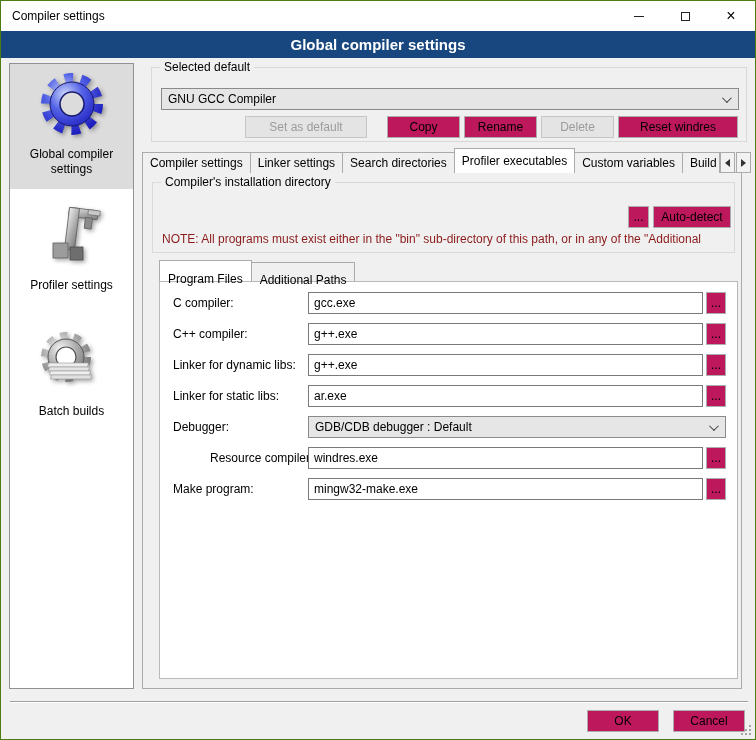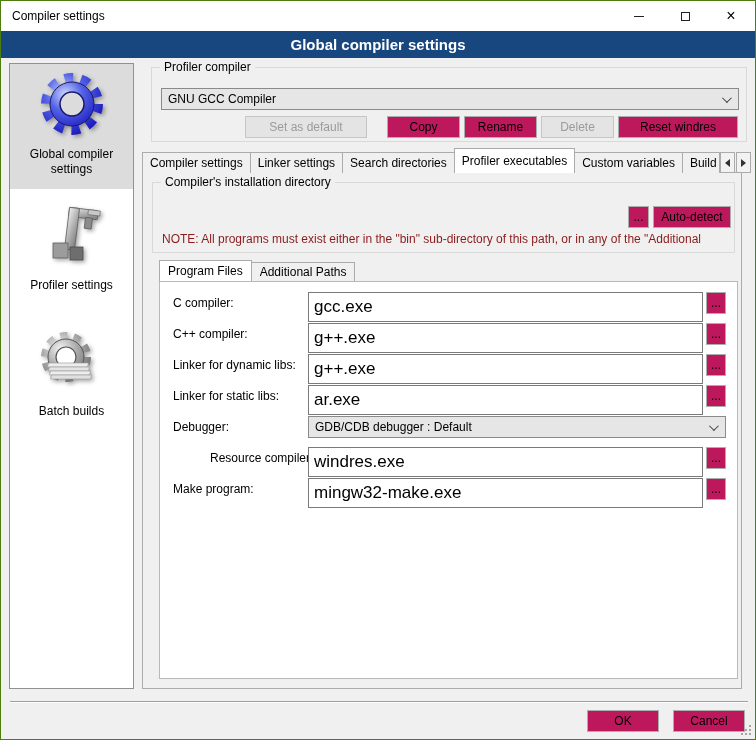--- a/index.html
+++ b/index.html
@@ -92,33 +92,33 @@
     background:#FFFFFF; border:1px solid #0066CC; overflow:hidden;
   }
   .dir-input .sel { display:inline-block; margin:2px 0 0 3px; padding:1px 2px;
                     background:#0078D7; color:#FFFFFF; line-height:15px; }
   .mini-btn { position:absolute; width:21px; height:22px; }
   .note { position:absolute; left:9px; top:49px; width:567px; height:15px;
           color:#8B1B1B; white-space:nowrap; overflow:hidden; font-size:12px; }
 
   
   .subtabs { position:absolute; left:16px; top:87px; height:21px; display:flex; align-items:flex-end; z-index:3; }
-  .subtab { height:19px; line-height:18px; padding:0 8px; background:#F0F0F0;
+  .subtab { height:19px; line-height:18px; padding:8px 8px; background:#F0F0F0;
             border:1px solid #ABABAB; border-bottom:none; margin-right:-1px; white-space:nowrap; }
   .subtab.active { height:21px; line-height:20px; background:#FFFFFF; position:relative; z-index:4; }
   .subpage {
     position:absolute; left:16px; top:108px; width:579px; height:398px;
     background:#FFFFFF; border:1px solid #B9B9B9;
   }
 
   .f-label { position:absolute; left:13px; font-size:12px; }
   .f-input {
     position:absolute; left:148px; width:395px; height:22px;
-    border:1px solid #7A7A7A; background:#FFFFFF; padding:14px 5px;
-    font-family:"Liberation Sans", sans-serif; font-size:17px; outline:none;
+    border:1px solid #7A7A7A; background:#FFFFFF; padding:6px 5px;
+    font-family:"Liberation Sans", sans-serif; font-size:12px; outline:none;
   }
   .f-browse { position:absolute; left:546px; width:20px; height:22px; }
   .f-combo { left:148px; width:418px; }
 
   
   .divider { position:absolute; left:9px; top:700px; width:738px; height:2px;
              border-top:1px solid #9F9F9F; border-bottom:1px solid #FFFFFF; }
   .btn-ok     { position:absolute; left:586px; top:709px; width:72px; }
   .btn-cancel { position:absolute; left:672px; top:709px; width:72px; }
   .grip { position:absolute; right:4px; bottom:4px; width:12px; height:12px; }
@@ -203,21 +203,21 @@
           <rect x="19" y="38" width="40" height="4" fill="#E4E4E4" stroke="#9A9A9A" stroke-width="0.6" transform="skewX(-14)"></rect>
           <rect x="21" y="42" width="40" height="4" fill="#EDEDED" stroke="#9A9A9A" stroke-width="0.6" transform="skewX(-14)"></rect>
           <rect x="23" y="46" width="40" height="4" fill="#E0E0E0" stroke="#9A9A9A" stroke-width="0.6" transform="skewX(-14)"></rect>
         </g>
       </svg>
       <span class="side-label">Batch builds</span>
     </div>
   </div>
 
   <div class="group" id="grp-compiler">
-    <span class="legend">Profiler compiler</span>
+    <span class="legend">Selected default</span>
     <div class="combo" id="combo-compiler">
       <span>GNU GCC Compiler</span>
       <span class="chev"></span>
     </div>
     <div class="btn-row">
       <div class="btn disabled b-setdef">Set as default</div>
       <div class="btn b-copy">Copy</div>
       <div class="btn b-rename">Rename</div>
       <div class="btn disabled b-delete">Delete</div>
       <div class="btn b-reset">Reset windres</div>

